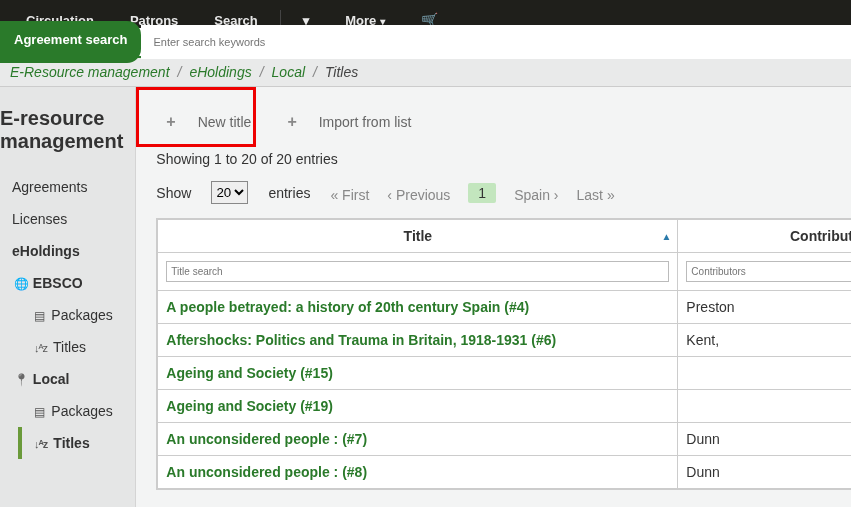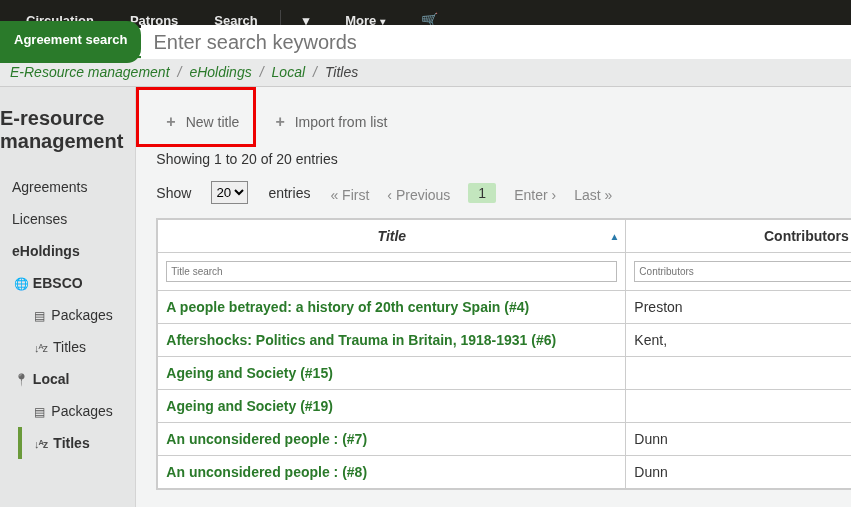--- a/index.html
+++ b/index.html
@@ -8,41 +8,41 @@
 
 .topnav { background: #1f1f1b; height: 28px; display: flex; align-items: flex-end; padding: 0 8px; color: #e8e8e8; font-weight: bold; font-size: 13px; }
 .topnav .nav-item { padding: 0 18px; cursor: pointer; }
 .topnav .sep { width: 1px; height: 18px; background: #444; margin: 0 4px; }
 .dropdown-toggle::after { content: "▾"; margin-left: 4px; font-size: 10px; }
 .cart-icon::before { content: "🛒"; font-size: 14px; }
 
 
 .searchbar { display: flex; align-items: center; background: #fff; border-bottom: 2px solid #2a7a2a; height: 30px; }
 .search-pill { background: #2a7a2a; color: #fff; font-weight: bold; font-size: 13px; padding: 4px 14px; height: 42px; line-height: 30px; border-radius: 0 14px 14px 0; }
-.search-input { flex: 1; border: none; outline: none; padding: 0 12px; height: 34px; font-size: 20px; color: #666; }
+.search-input { flex: 1; border: none; outline: none; padding: 0 12px; height: 34px; font-size: 11px; color: #666; }
 
 
 .breadcrumb { display: flex; align-items: center; gap: 8px; padding: 6px 10px; font-size: 14px; background: #e9eaea; border-bottom: 1px solid #ccc; font-style: italic; }
 .breadcrumb a { color: #2a7a2a; text-decoration: none; }
 .breadcrumb .sep { color: #888; }
 .breadcrumb .current { color: #444; }
 
 
 .layout { display: flex; min-height: 430px; }
 .sidebar { width: 280px; background: #e5e6e6; border-right: 1px solid #d4d4d4; padding: 20px 12px 12px 0; }
 .sidebar h1 { font-size: 20px; font-weight: bold; margin-bottom: 18px; padding-left: 0; }
 .side-item { padding: 8px 0 8px 12px; color: #333; cursor: pointer; }
 .side-sub { padding: 8px 0 8px 14px; font-weight: bold; }
 .side-sub2 { padding: 8px 0 8px 34px; color: #333; cursor: pointer; display: flex; align-items: center; gap: 6px; }
 .side-sub2.active { border-left: 4px solid #6a9a3a; margin-left: 18px; padding-left: 12px; font-weight: bold; }
 
 
 .main { flex: 1; background: #f3f4f4; padding: 20px 0 0 20px; position: relative;}
 .toolbar { display: flex; gap: 16px; margin-bottom: 14px; }
-.tool-btn { display: inline-flex; align-items: center; gap: 8px; padding: 6px 10px; color: #666; cursor: pointer; border-radius: 4px; }
+.tool-btn { display: inline-flex; align-items: center; gap: 20px; padding: 6px 10px; color: #666; cursor: pointer; border-radius: 4px; }
 .red-box { position: absolute; left: 0px; top: 0px; width: 120px; height: 60px; border: 3px solid #e00; }
 
 .showing { margin-bottom: 14px; color: #333; }
 
 
 .pager-row { display: flex; align-items: center; gap: 20px; margin-bottom: 14px; font-size: 14px; }
 .pager-row select { padding: 2px 0; border: 1px solid #888; }
 .pager-row .pager { display: flex; gap: 18px; align-items: flex-end; color: #888; }
 .pager-row .pager .current-page { background: #c3e6be; color: #333; padding: 2px 10px; border-radius: 2px; }
 .pager-row .pager span { cursor: pointer; }
@@ -147,31 +147,31 @@
       <span>Show</span>
       <select>
         <option>20</option>
       </select>
       <span>entries</span>
 
       <div class="pager">
         <span>« <span>First</span></span>
         <span>‹ <span>Previous</span></span>
         <span class="current-page">1</span>
-        <span><span>Enter</span> ›</span>
+        <span><span>Spain</span> ›</span>
         <span><span>Last</span> »</span>
       </div>
 
     </div>
 
     <div class="table-wrap">
       <table>
         <thead>
           <tr>
-            <th style="width:468px;font-style:italic;">
+            <th style="width:520px;">
               <span>Title</span>
               <span class="sort-icon">▲</span>
             </th>
             <th>
               <span>Contributors</span>
             </th>
           </tr>
           <tr class="filter-row">
             <th><input type="text" placeholder="Title search" style=""></th>
             <th><input type="text" placeholder="Contributors" style=""></th>

